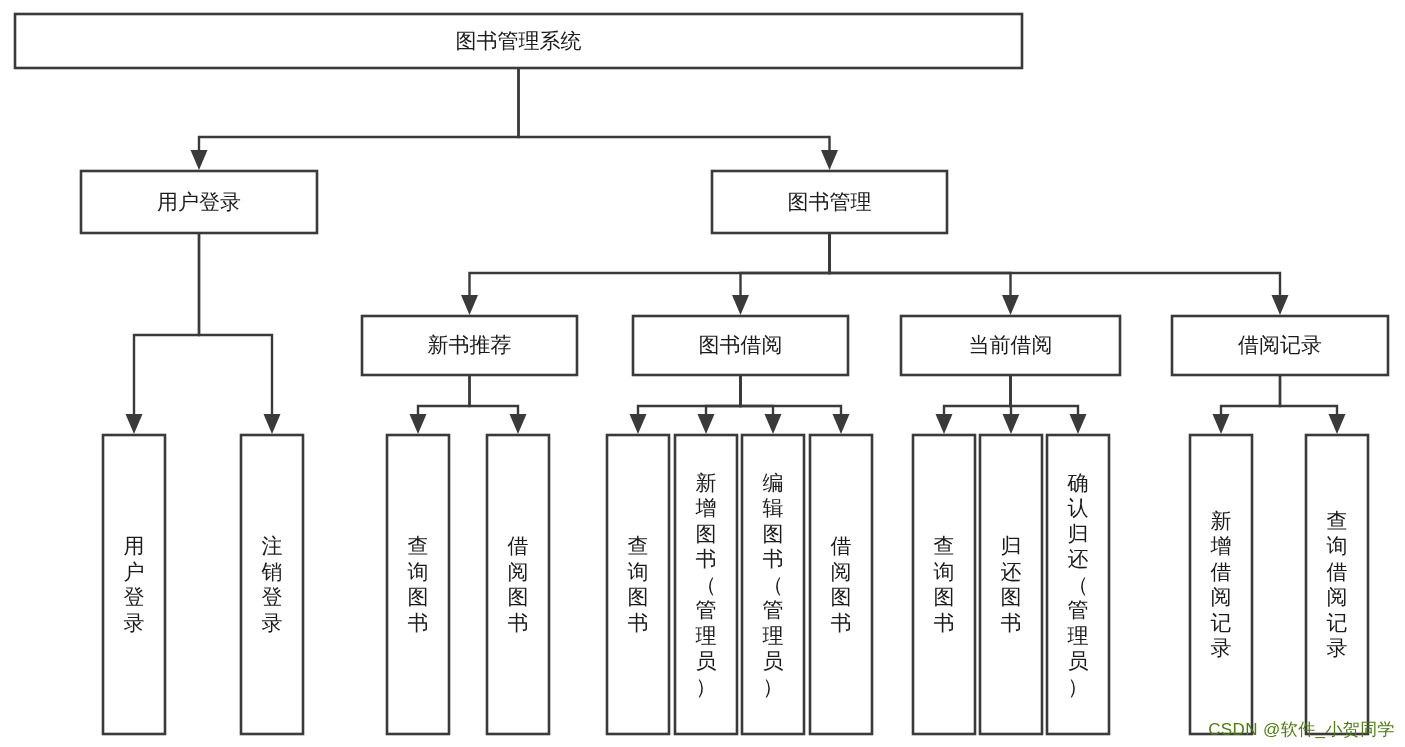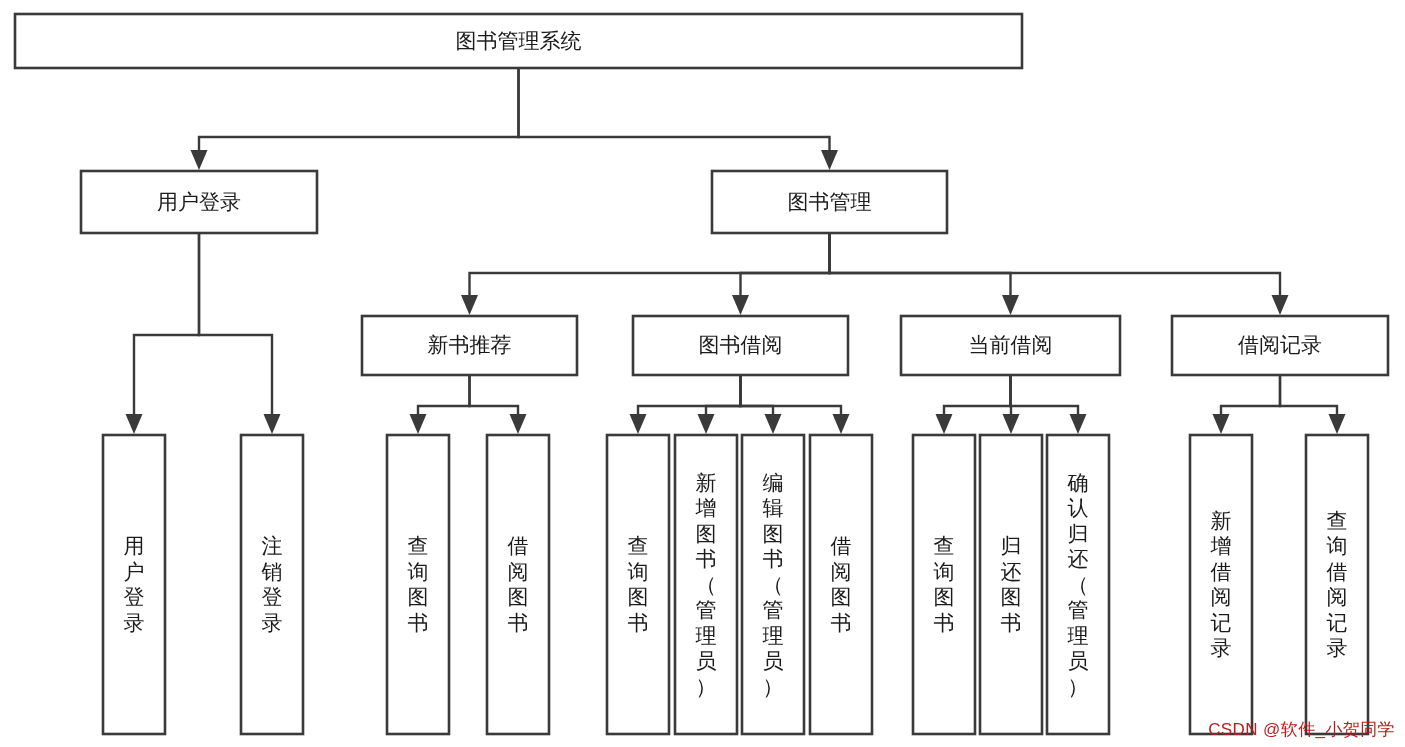--- a/index.html
+++ b/index.html
@@ -55,21 +55,21 @@
     font-size: 21px;
     fill: #1b1b1b;
     text-anchor: middle;
   }
   .watermark-text {
     position: absolute;
     right: 10px;
     bottom: 6px;
     font-family: "Liberation Sans", "DejaVu Sans", sans-serif;
     font-size: 17px;
-    color: #b91c1c;
+    color: #4d7c0f;
     white-space: nowrap;
     letter-spacing: 0.4px;
     pointer-events: none;
   }
 </style>
 </head>
 <body>
 
 <div id="diagram-root">
   <svg id="tree-svg" viewBox="0 0 1405 747" xmlns="http://www.w3.org/2000/svg">

